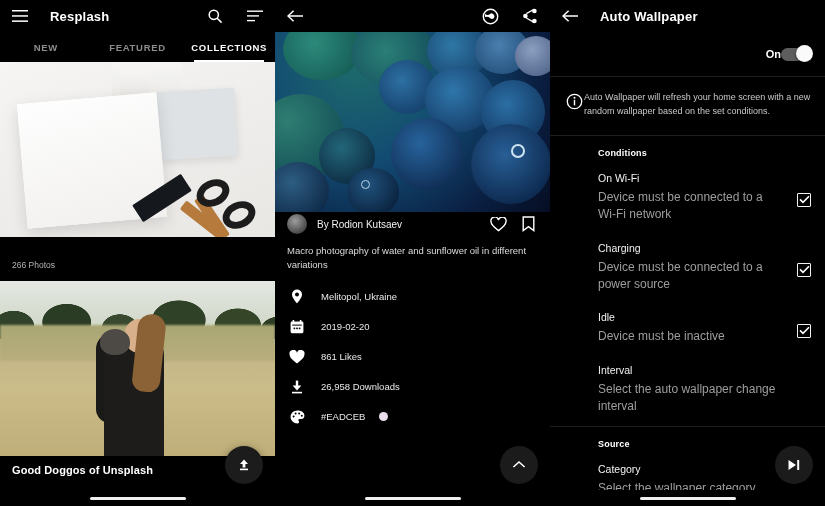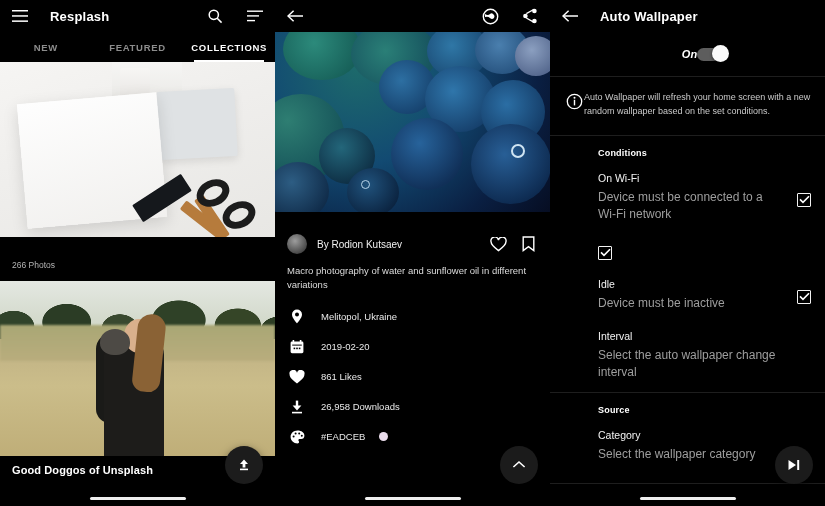--- a/index.html
+++ b/index.html
@@ -151,22 +151,22 @@
     width: 20px; height: 20px; border-radius: 50%; flex: none;
     background: radial-gradient(circle at 40% 35%, #9d9d9d, #4a4a4a 70%, #2c2c2c);
   }
   .byname { color: #f0f0f0; font-size: 10px; flex: 1; }
   .desc { color: #dcdcdc; font-size: 9.5px; line-height: 1.45; padding: 2px 12px 10px; }
   .swatch { width: 9px; height: 9px; border-radius: 50%; display: inline-block; }
 
   
   .p3 { background: #000; }
   .row-on {
-    display: flex; align-items: center; justify-content: center;
-    padding: 0 14px 0 48px; height: 44px; font-style: italic;
+    display: flex; align-items: center; justify-content: flex-end;
+    padding: 0 14px 0 48px; height: 44px;
   }
   .row-on .lbl { color: #fff; font-size: 11px; font-weight: bold; }
   .switch {
     width: 30px; height: 13px; border-radius: 7px; background: #5d5d5d; position: relative;
   }
   .switch::after {
     content: ""; position: absolute; right: -2px; top: -2.5px;
     width: 17px; height: 17px; border-radius: 50%; background: #fafafa;
     box-shadow: 0 1px 3px rgba(0,0,0,.6);
   }
@@ -334,21 +334,21 @@
       <div class="bub" style="left:206px;top:48px;width:64px;height:64px;background:radial-gradient(circle at 40% 38%,#2b6ea4,#143c67 75%);"></div>
       <div class="bub" style="left:116px;top:86px;width:72px;height:72px;background:radial-gradient(circle at 40% 35%,#27639b,#102f57 75%);"></div>
       <div class="bub" style="left:196px;top:92px;width:80px;height:80px;background:radial-gradient(circle at 42% 38%,#285f96,#0d2a50 75%);"></div>
       <div class="bub" style="left:44px;top:96px;width:56px;height:56px;background:radial-gradient(circle at 40% 35%,#23667a,#0e2f45 75%);"></div>
       <div class="bub" style="left:-8px;top:130px;width:62px;height:58px;background:radial-gradient(circle at 40% 35%,#2d5d83,#102c4a 75%);"></div>
       <div class="bub" style="left:72px;top:136px;width:52px;height:48px;background:radial-gradient(circle at 40% 35%,#20527c,#0b2441 75%);"></div>
       <div class="bub" style="left:236px;top:112px;width:14px;height:14px;border:2px solid #cfe4f2;background:transparent;"></div>
       <div class="bub" style="left:86px;top:148px;width:9px;height:9px;border:1.4px solid #b9d5ea;background:transparent;"></div>
     </div>
 
-    <div style="position:absolute;top:228px;left:0;right:0;">
+    <div style="position:absolute;top:208px;left:0;right:0;">
       <div class="byline">
         <div class="avatar"></div>
         <div class="byname">By Rodion Kutsaev</div>
         <span class="ic">
           <svg width="17" height="15" viewBox="0 0 17 15">
               <path d="M8.5 13.6 C2 9 1 6.4 1 4.6 A3.6 3.6 0 0 1 8.5 3 A3.6 3.6 0 0 1 16 4.6 C16 6.4 15 9 8.5 13.6Z" fill="none" stroke="#fff" stroke-width="1.4"></path>
             </svg>
         </span>
         <span class="ic">
           <svg width="13" height="16" viewBox="0 0 13 16">
@@ -479,20 +479,24 @@
         <span class="ss" style="display:block">Device must be connected to a Wi-Fi network</span>
       </span>
       <span class="cbx">
         <svg width="11" height="9" viewBox="0 0 11 9">
             <polyline points="1,4.4 4,7.4 10,1.2" fill="none" stroke="#fff" stroke-width="1.6"></polyline>
           </svg>
       </span>
     </div>
 
     <div class="srow">
+      <span class="body">
+        <span class="st" style="display:block">Charging</span>
+        <span class="ss" style="display:block">Device must be connected to a power source</span>
+      </span>
       <span class="cbx">
         <svg width="11" height="9" viewBox="0 0 11 9">
             <polyline points="1,4.4 4,7.4 10,1.2" fill="none" stroke="#fff" stroke-width="1.6"></polyline>
           </svg>
       </span>
     </div>
 
     <div class="srow">
       <span class="body">
         <span class="st" style="display:block">Idle</span>

